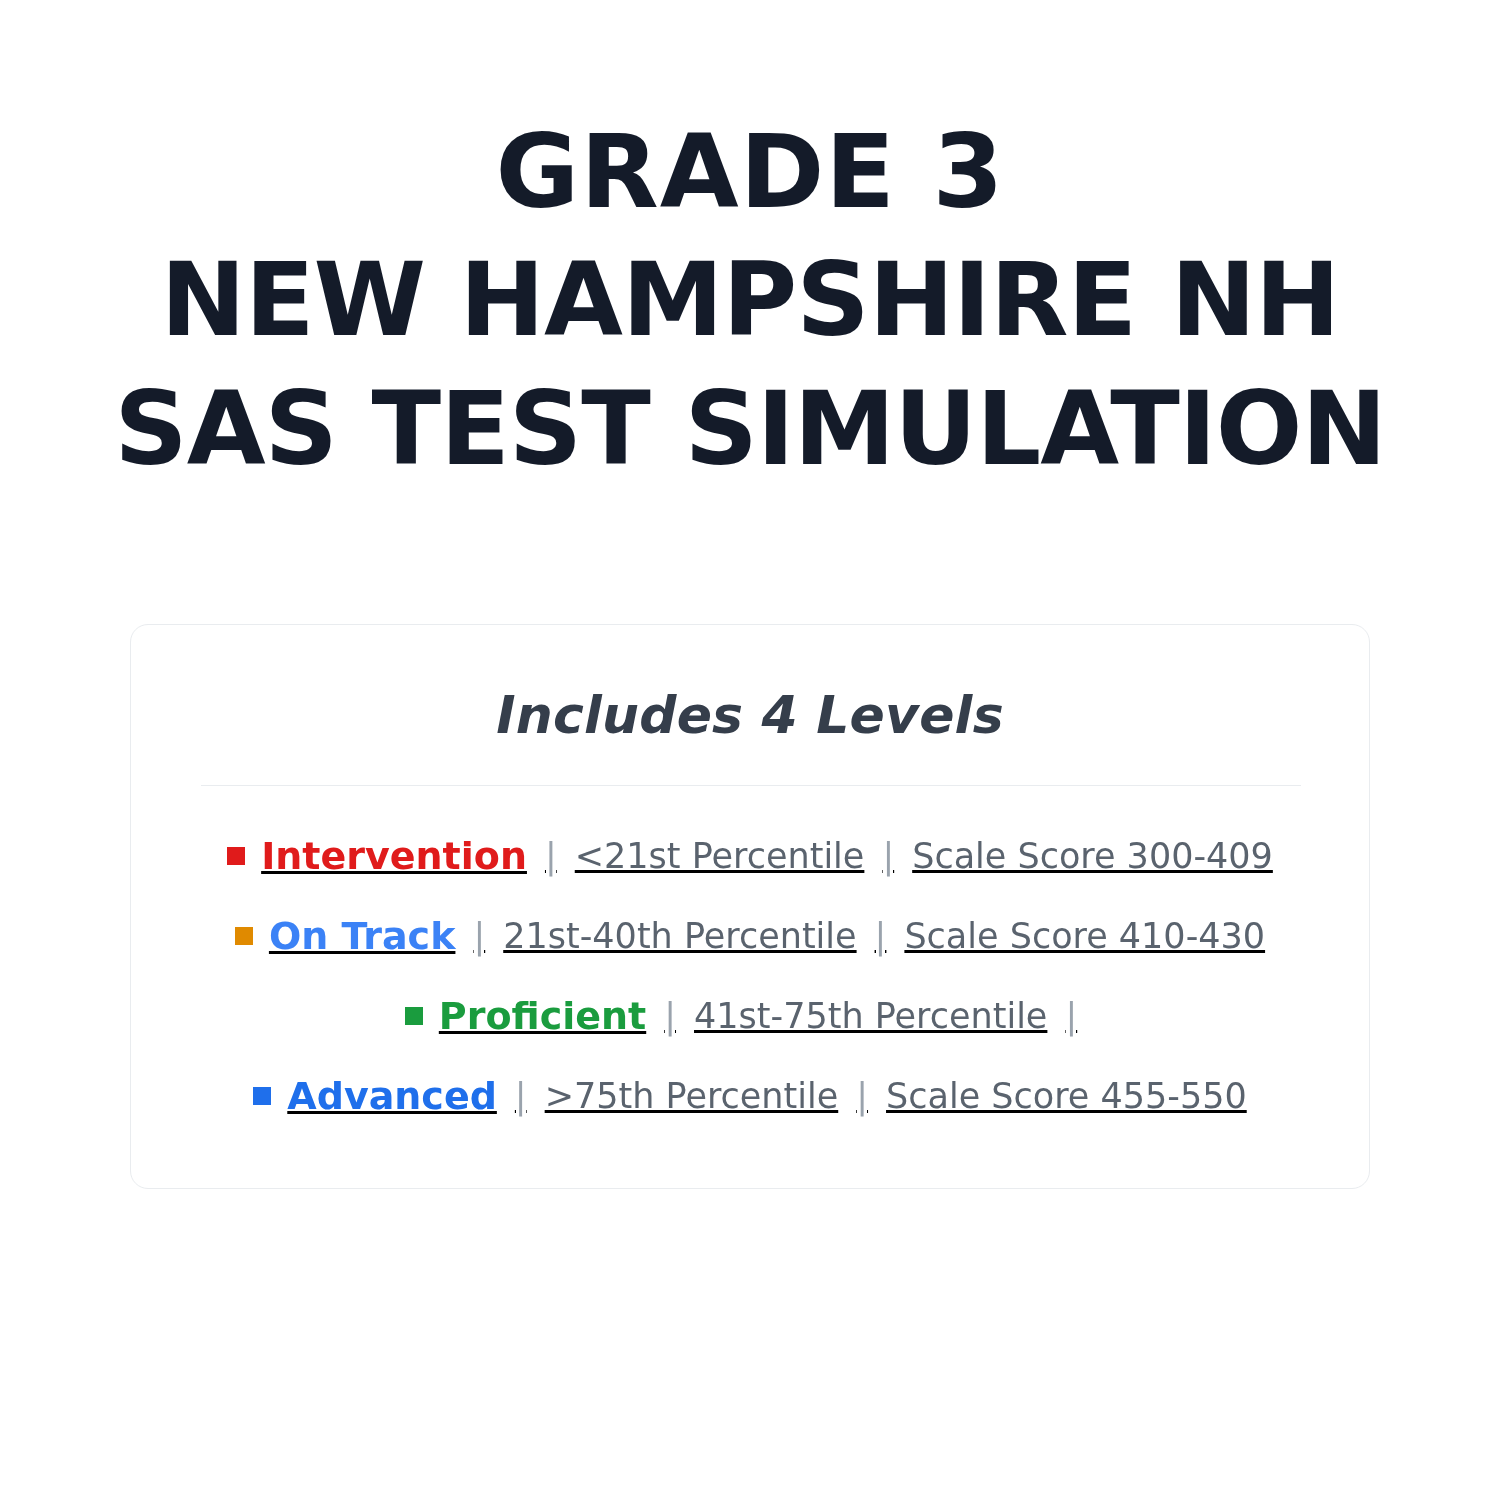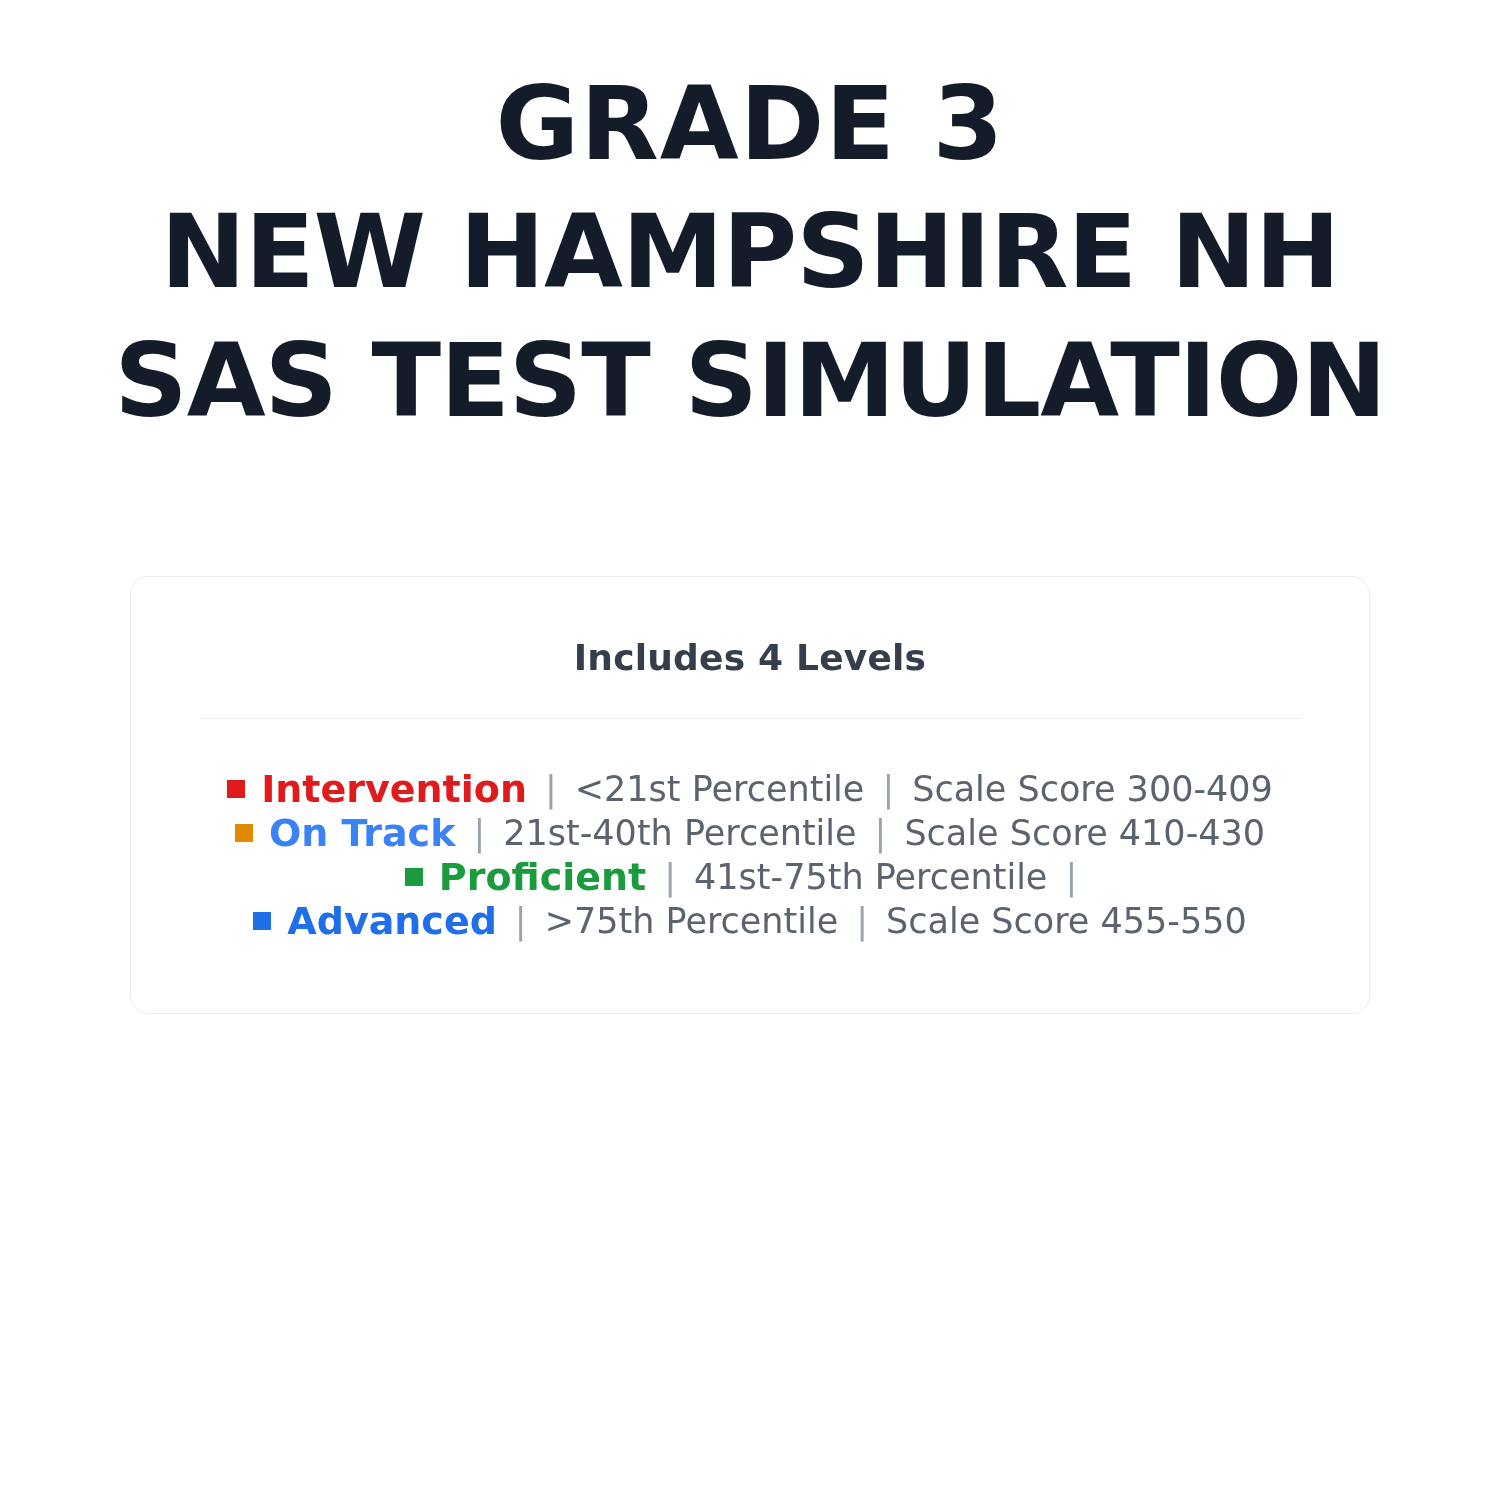--- a/index.html
+++ b/index.html
@@ -9,21 +9,21 @@
     background: #ffffff;
     font-family: "DejaVu Sans", sans-serif;
   }
   .page {
     width: 1500px;
     height: 1372px;
     position: relative;
     display: flex;
     flex-direction: column;
     align-items: center;
-    padding-top: 64px;
+    padding-top: 112px;
   }
   .title-block {
     width: 1440px;
     text-align: center;
     color: #141b29;
     font-weight: bold;
     line-height: 1.18;
     letter-spacing: -0.5px;
   }
   .title-line-1 {
@@ -43,35 +43,38 @@
   .card {
     margin-top: 135px;
     width: 1240px;
     border: 1px solid #e9ecef;
     border-radius: 18px;
     background: #ffffff;
     padding: 60px 70px 70px 70px;
   }
   .card-title {
     text-align: center;
-    font-size: 36px;
+    font-size: 52px;
     font-weight: bold;
     color: #353e4b;
     letter-spacing: 0.2px;
+    font-style: italic;
   }
   .divider {
     margin: 40px auto 0 auto;
     width: 1100px;
     height: 1px;
     background: #e9ecef;
   }
   .levels {
     margin-top: 48px;
     display: flex;
     flex-direction: column;
+    gap: 36px;
+    text-decoration: underline;
   }
   .level-row {
     display: flex;
     align-items: center;
     justify-content: center;
     white-space: nowrap;
   }
   .swatch {
     display: inline-block;
     width: 18px;

